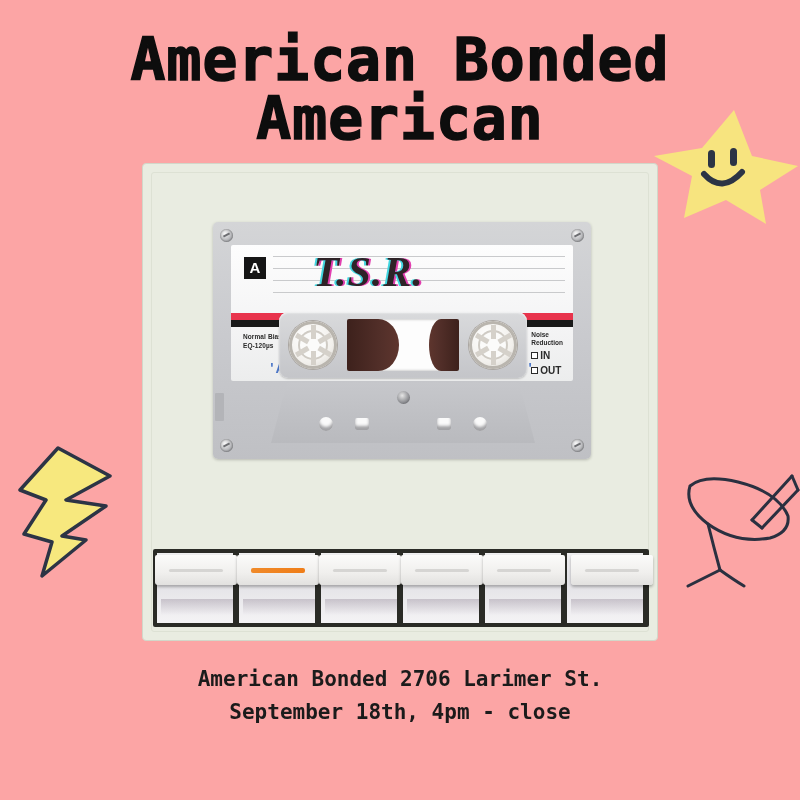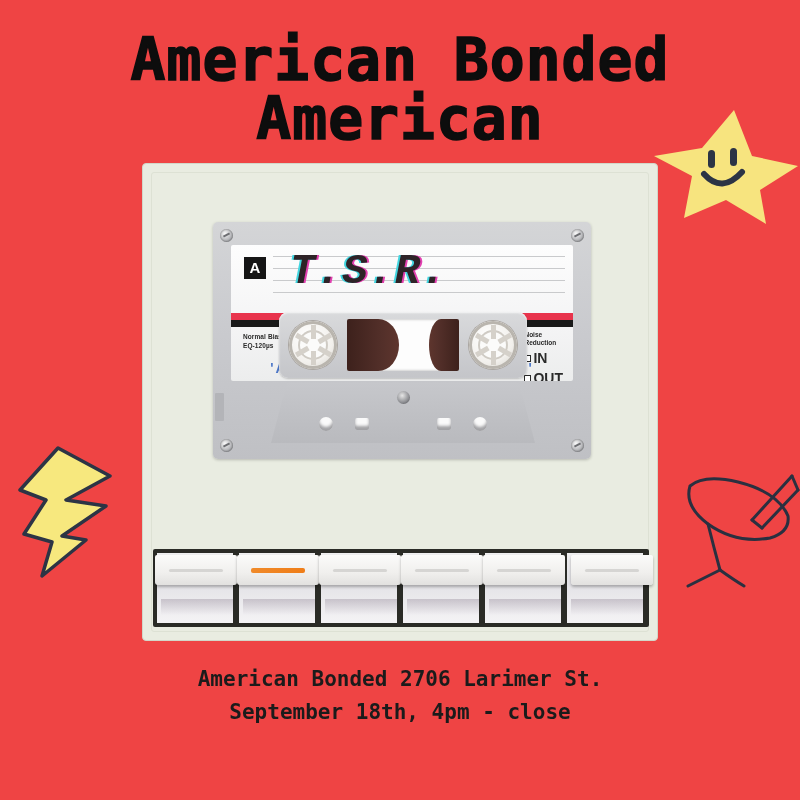--- a/index.html
+++ b/index.html
@@ -14,21 +14,21 @@
     background: #ccd2c6;
     font-family: "Liberation Sans", sans-serif;
     position: relative;
   }
 
   .poster {
     position: absolute;
     inset: 0;
     width: 800px;
     height: 800px;
-    background: #ef4444;
+    background: #fca5a5;
   }
 
   
   .headline {
     position: absolute;
     top: 34px;
     left: 0;
     width: 800px;
     text-align: center;
     color: #0d0d0d;
@@ -137,21 +137,21 @@
     font-size: 15px;
     line-height: 22px;
     text-align: center;
   }
 
   .tsr {
     position: absolute;
     left: 0; top: 3px;
     width: 275px;
     text-align: center;
-    font-family: Liberation Mono, monospace;
+    font-family: Liberation Serif, serif;
     font-style: italic;
     font-weight: 700;
     font-size: 42px;
     color: #2e2327;
     letter-spacing: 1px;
     text-shadow: -2px 0 #41d6e0, 2px 0 #e23fb0;
   }
 
   .stripe-red {
     position: absolute;
@@ -187,21 +187,21 @@
     line-height: 1.3;
     text-align: left;
   }
   .nr-row { display: flex; align-items: center; gap: 2px; margin-top: 1.5px; }
   .nr-box {
     width: 7px; height: 7px;
     border: 1px solid #2a2a2a;
     background: #fff;
     display: inline-block;
   }
-  .nr-label { font-size: 14px; font-weight: 700; }
+  .nr-label { font-size: 10px; font-weight: 700; }
 
   .tagline {
     position: absolute;
     left: 0; bottom: 5px;
     width: 342px;
     text-align: center;
     font-family: "Liberation Sans Narrow", "Liberation Sans", sans-serif;
     font-weight: 700;
     font-size: 15px;
     color: #4f79c9;

